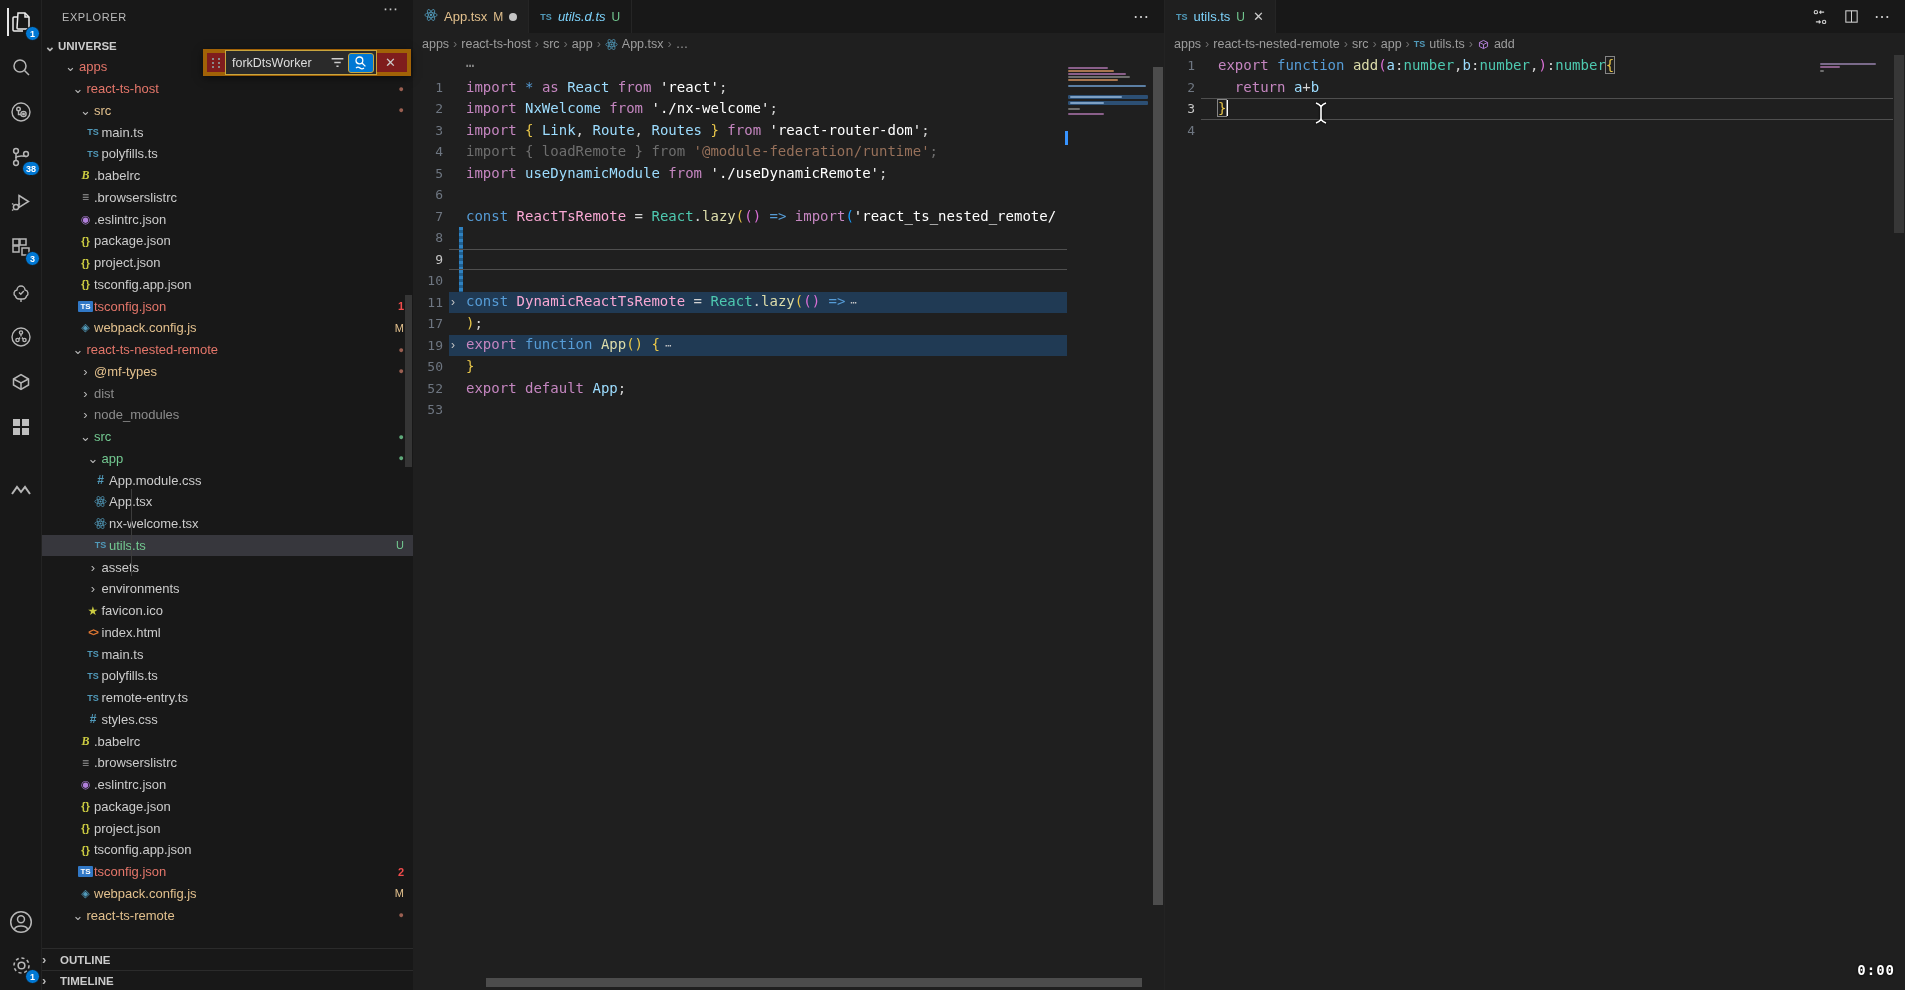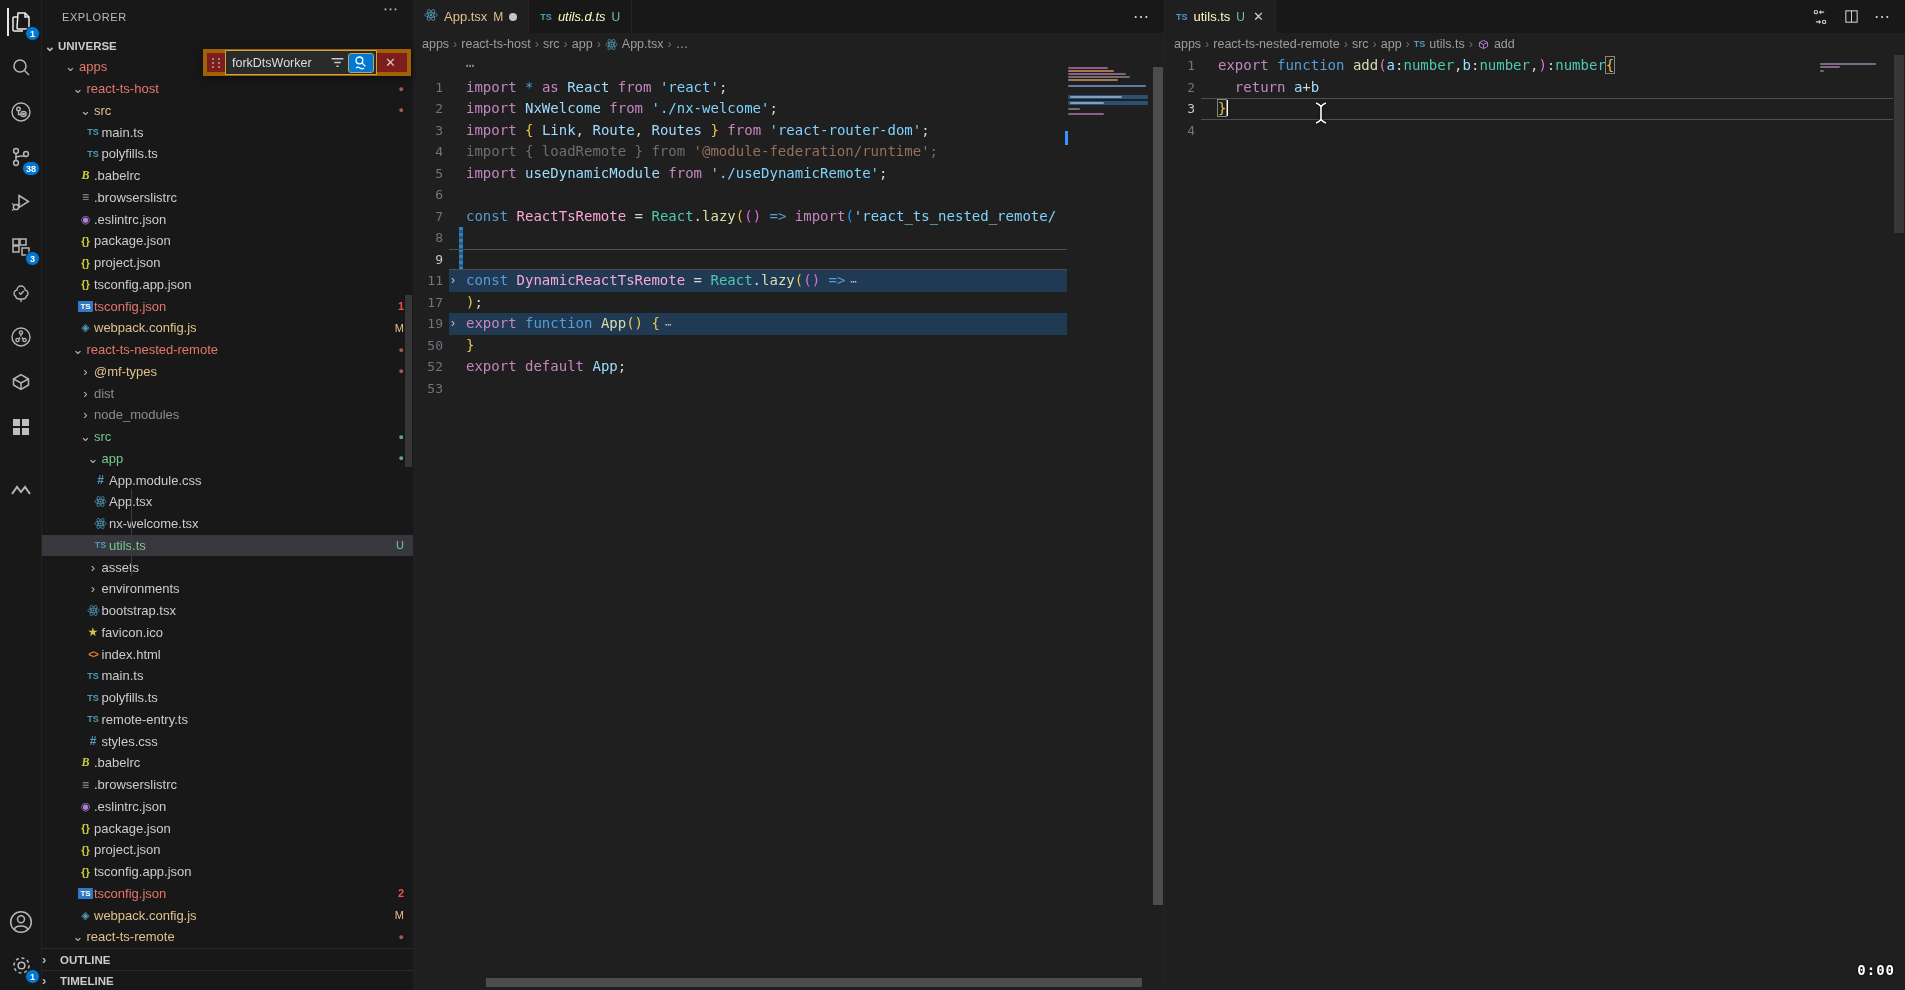--- a/index.html
+++ b/index.html
@@ -61,21 +61,21 @@
   #fbtn { position:absolute; right:2px; top:1.5px; width:26px; height:20px; background:#0078d4; border:1px solid #c8a53f; border-radius:3px; display:flex; align-items:center; justify-content:center; cursor:pointer; }
   #fclose { margin-left:8px; color:#cccccc; font-size:13px; cursor:pointer; }
   
   #editors { position:absolute; left:413px; top:0; width:1492px; height:990px; }
   .group { position:absolute; top:0; height:990px; background:#1f1f1f; }
   #g1 { left:0; width:752px; border-right:1px solid #232323; }
   #g2 { left:752px; width:740px; }
   .tabbar { position:relative; height:33px; background:#181818; width:100%; }
   .tab { position:relative; float:left; height:33px; display:flex; align-items:center; gap:6px; padding:0 11px; border-right:1px solid #252525; cursor:pointer; font-size:13px; color:#9d9d9d; background:#181818; }
   .tab.active { background:#1f1f1f; color:#cccccc; }
-  .tab .tname.mod { color:#e2c08d; } .tab .tname.new { color:#fef9c3; }
+  .tab .tname.mod { color:#e2c08d; } .tab .tname.new { color:#7dd3fc; }
   .tab .tname.preview { font-style:italic; }
   .tab .tmod.mod { color:#e2c08d; font-size:12px; } .tab .tmod.new { color:#73c991; font-size:12px; }
   .dirty-dot { width:8px; height:8px; border-radius:50%; background:#c4c4c4; display:inline-block; }
   .tclose { color:#cccccc; font-size:13px; margin-left:2px; }
   .tactions { position:absolute; right:0; top:0; height:33px; display:flex; align-items:center; gap:14px; padding-right:14px; color:#cfcfcf; }
   .tactions .ticon { cursor:pointer; display:flex; align-items:center; }
   .more-dots { font-size:16px; letter-spacing:1px; color:#cfcfcf; cursor:pointer; }
   .crumbs { height:22px; display:flex; align-items:center; padding-left:9px; font-size:12.5px; color:#9d9d9d; background:#1f1f1f; white-space:nowrap; overflow:hidden; }
   .csep { margin:0 4px; color:#6e6e6e; }
   .crumb { display:inline-flex; align-items:center; gap:4px; cursor:pointer; }
@@ -86,21 +86,21 @@
   .fill { position:absolute; left:36px; top:0; bottom:0; display:flex; align-items:center; }
   #g1 .fill { right:97px; } #g2 .fill { right:12px; }
   .fill.hl { background:#203a54; }
   .fill.cur { border-top:1px solid #4f4f4f; border-bottom:1px solid #4f4f4f; }
   .foldc { position:absolute; left:2px; top:0; line-height:21.5px; color:#c5c5c5; font-size:12px; }
   .ct { margin:0; padding-left:17px; font-family:"DejaVu Sans Mono", monospace; font-size:14px; line-height:21.5px; white-space:pre; overflow:hidden; flex:1; }
   .chgbar { position:absolute; left:46px; top:0; bottom:0; width:4px; background:repeating-linear-gradient(180deg,#2f81c0 0 3px, #1f5f90 3px 6px); }
   .caret { display:inline-block; width:2px; height:16px; background:#ffffff; vertical-align:-3px; }
   
   .c-k{color:#c586c0}.c-b{color:#569cd6}.c-v{color:#9cdcfe}.c-cv{color:#f9a8d4}
-  .c-f{color:#dcdcaa}.c-t{color:#4ec9b0}.c-s{color:#7dd3fc}.c-w{color:#d4d4d4}
+  .c-f{color:#dcdcaa}.c-t{color:#4ec9b0}.c-s{color:#ffffff}.c-w{color:#d4d4d4}
   .c-g1{color:#e8c64a}.c-g2{color:#da70d6}.c-g3{color:#179fff}
   .c-d{color:#8a8a8a}.c-dm{color:#6e6e6e}.c-dms{color:#96705a}
   .c-e{color:#c8c8c8; font-size:11px; margin-left:5px;}
   .bm{outline:1px solid #858585; outline-offset:0px;}
   
   #mm1 { position:absolute; left:655px; top:12px; width:84px; height:160px; }
   #mm1 div, #mm2 div { position:absolute; height:2px; border-radius:1px; }
   #mm1 .mrow-hl { height:4px; background:#2c4f74 !important; }
   #mm1-cursor { position:absolute; left:652px; top:76px; width:3px; height:14px; background:#3794ff; }
   #vsb1 { position:absolute; left:740px; top:12px; width:10px; height:838px; background:rgba(150,150,150,0.38); }
@@ -403,34 +403,20 @@
           <span class="tlabel c-def">assets</span>
         </div>
         <div class="trow">
           <span style="width:42.5px;flex:none"></span>
           <span class="tw chev">›</span>
           <span class="tlabel c-def">environments</span>
         </div>
         <div class="trow">
           <span style="width:42.5px;flex:none"></span>
           <span class="tw">
-            <svg width="13" height="13" viewBox="0 0 16 16">
-              <g stroke="#519aba" fill="none" stroke-width="0.9">
-                <ellipse cx="8" cy="8" rx="7" ry="2.7"></ellipse>
-                <ellipse cx="8" cy="8" rx="7" ry="2.7" transform="rotate(60 8 8)"></ellipse>
-                <ellipse cx="8" cy="8" rx="7" ry="2.7" transform="rotate(120 8 8)"></ellipse>
-                <circle cx="8" cy="8" r="1.3" fill="#519aba" stroke="none"></circle>
-              </g>
-            </svg>
-          </span>
-          <span class="tlabel c-def">bootstrap.tsx</span>
-        </div>
-        <div class="trow">
-          <span style="width:42.5px;flex:none"></span>
-          <span class="tw">
             <span class="ic-star">★</span>
           </span>
           <span class="tlabel c-def">favicon.ico</span>
         </div>
         <div class="trow">
           <span style="width:42.5px;flex:none"></span>
           <span class="tw">
             <span class="ic-html">&lt;&gt;</span>
           </span>
           <span class="tlabel c-def">index.html</span>
@@ -685,20 +671,27 @@
               </div>
             </div>
             <div class="cl">
               <span class="num numa">9</span>
               <span class="chgbar"></span>
               <div class="fill cur">
                 <pre class="ct"></pre>
               </div>
             </div>
             <div class="cl">
+              <span class="num">10</span>
+              <span class="chgbar"></span>
+              <div class="fill">
+                <pre class="ct"></pre>
+              </div>
+            </div>
+            <div class="cl">
               <span class="num">11</span>
               <div class="fill hl">
                 <span class="foldc">›</span>
                 <pre class="ct"><span class="c-b">const </span><span class="c-cv">DynamicReactTsRemote </span><span class="c-w">= </span><span class="c-t">React</span><span class="c-w">.</span><span class="c-f">lazy</span><span class="c-g1">(</span><span class="c-g2">()</span><span class="c-w"> </span><span class="c-b">=&gt;</span><span class="c-e">⋯</span></pre>
               </div>
             </div>
             <div class="cl">
               <span class="num">17</span>
               <div class="fill">
                 <pre class="ct"><span class="c-g1">)</span><span class="c-w">;</span></pre>

